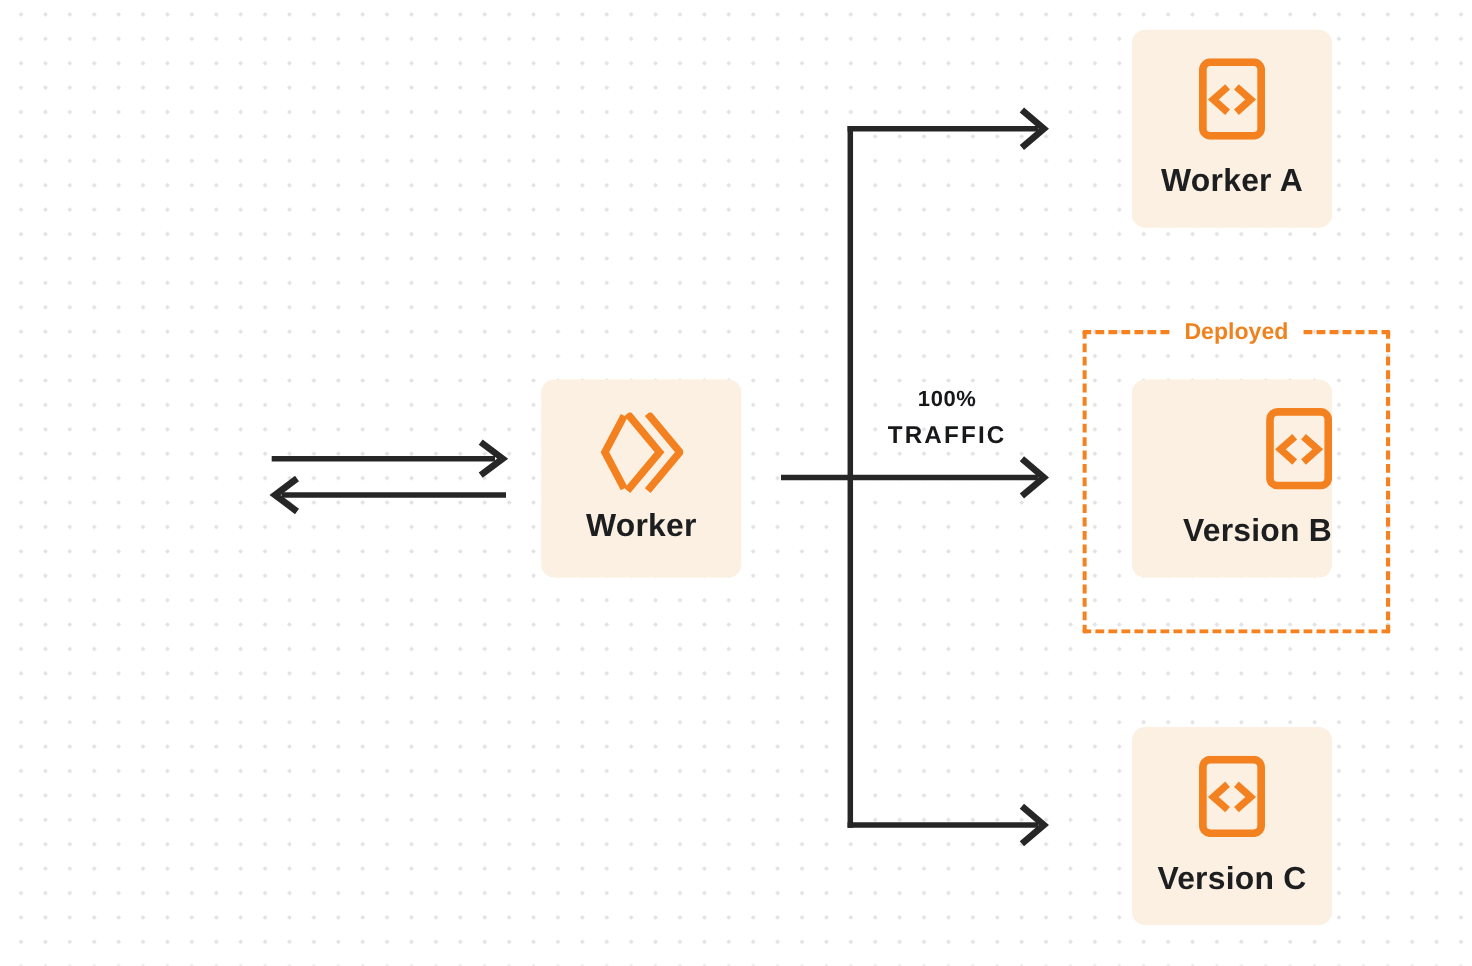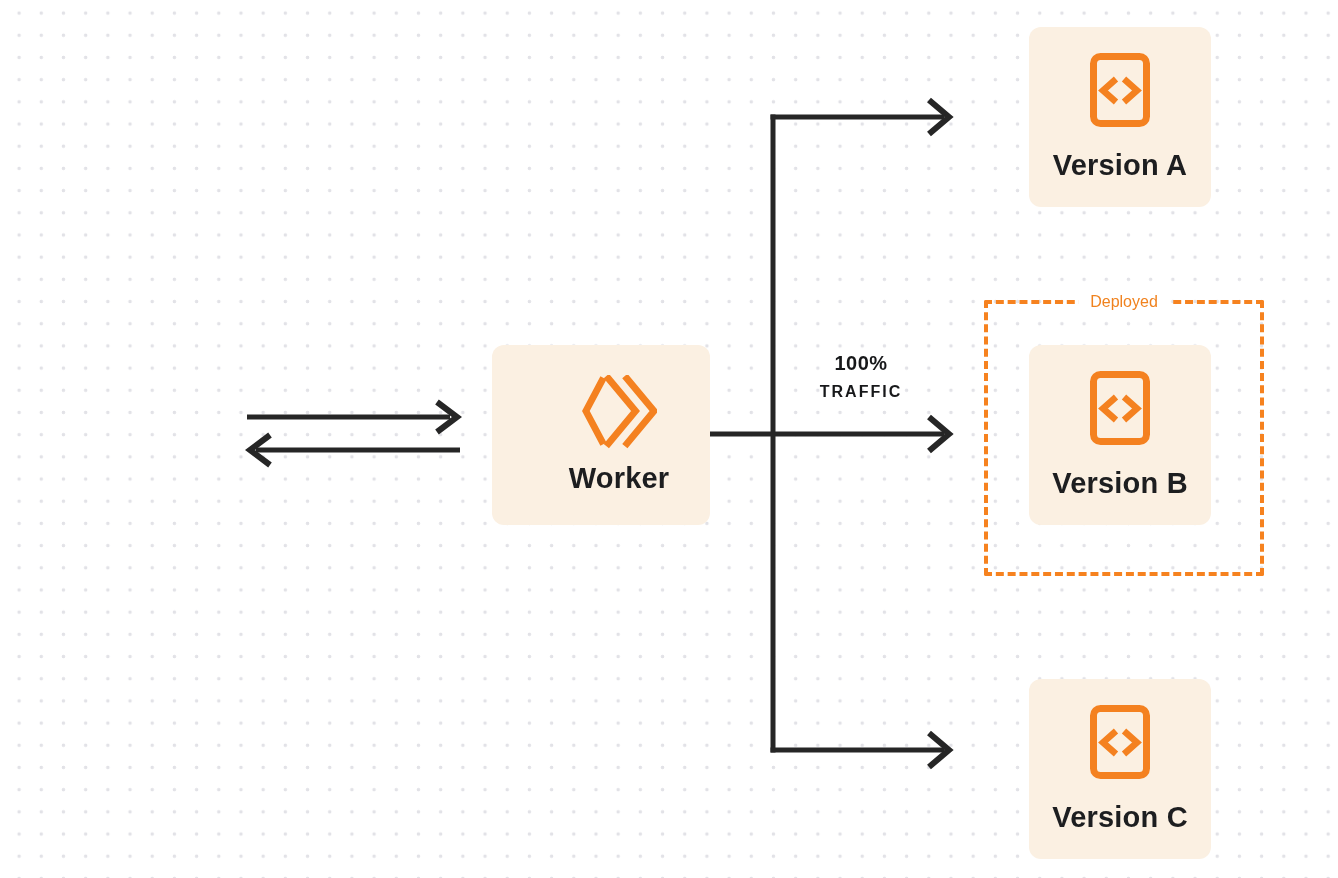--- a/index.html
+++ b/index.html
@@ -41,60 +41,60 @@
     align-items: center;
     justify-content: center;
   }
   .node .label {
     font-weight: 700;
     font-size: 29px;
     letter-spacing: 0.2px;
     color: #1d1e20;
   }
   .node-client { left: 30px; top: 345px; background: #f5f5f7; }
-  .node-worker { left: 492px; top: 345px; background: #fbf0e2; gap: 13px; padding-left: 36px; }
+  .node-worker { left: 492px; top: 345px; background: #fbf0e2; gap: 13px; }
   .node-version { background: #fbf0e2; gap: 22px; left: 1029px; }
   .node-version-a { top: 27px; }
-  .node-version-b { top: 345px; }
-  .node-version-c { top: 679px; }
+  .node-version-b { top: 345px; align-items: flex-end; }
+  .node-version-c { top: 661px; }
 
   .icon svg { display: block; }
   .icon { line-height: 0; }
 
   .traffic {
     position: absolute;
     left: 772px;
     top: 352px;
     width: 178px;
     text-align: center;
     font-weight: 700;
     color: #17181a;
   }
   .traffic .pct { font-size: 20px; letter-spacing: 0.5px; }
-  .traffic .word { font-size: 16px; letter-spacing: 2px; margin-top: 8px; }
+  .traffic .word { font-size: 22px; letter-spacing: 2px; margin-top: 8px; }
 
   .deployed-region {
     position: absolute;
     left: 984px;
     top: 300px;
     width: 272px;
     height: 268px;
     border: 4px dashed #f6821f;
     border-radius: 2px;
   }
   .deployed-tag {
     position: absolute;
     top: -17px;
     left: 50%;
     transform: translateX(-50%);
     background: #ffffff;
     padding: 0 12px;
     color: #f0821e;
-    font-weight: 400;
-    font-size: 16px;
+    font-weight: 700;
+    font-size: 21px;
     white-space: nowrap;
     line-height: 30px;
   }
 </style>
 </head>
 <body>
 
 <div class="canvas">
 
   <svg class="wires" width="1338" height="878" viewBox="0 0 1338 878">
@@ -147,21 +147,21 @@
   <div class="node node-version node-version-a">
     <span class="icon">
       <svg width="60" height="74" viewBox="0 0 60 74">
         <g fill="none" stroke="#f48120" stroke-linecap="butt" stroke-linejoin="miter">
           <rect x="3.5" y="3.5" width="53" height="67" rx="7" stroke-width="7"></rect>
           <polyline points="26,26 13,37.5 26,49" stroke-width="6.5"></polyline>
           <polyline points="34,26 47,37.5 34,49" stroke-width="6.5"></polyline>
         </g>
       </svg>
     </span>
-    <span class="label">Version A</span>
+    <span class="label">Worker A</span>
   </div>
 
   <div class="node node-version node-version-b">
     <span class="icon">
       <svg width="60" height="74" viewBox="0 0 60 74">
         <g fill="none" stroke="#f48120" stroke-linecap="butt" stroke-linejoin="miter">
           <rect x="3.5" y="3.5" width="53" height="67" rx="7" stroke-width="7"></rect>
           <polyline points="26,26 13,37.5 26,49" stroke-width="6.5"></polyline>
           <polyline points="34,26 47,37.5 34,49" stroke-width="6.5"></polyline>
         </g>

